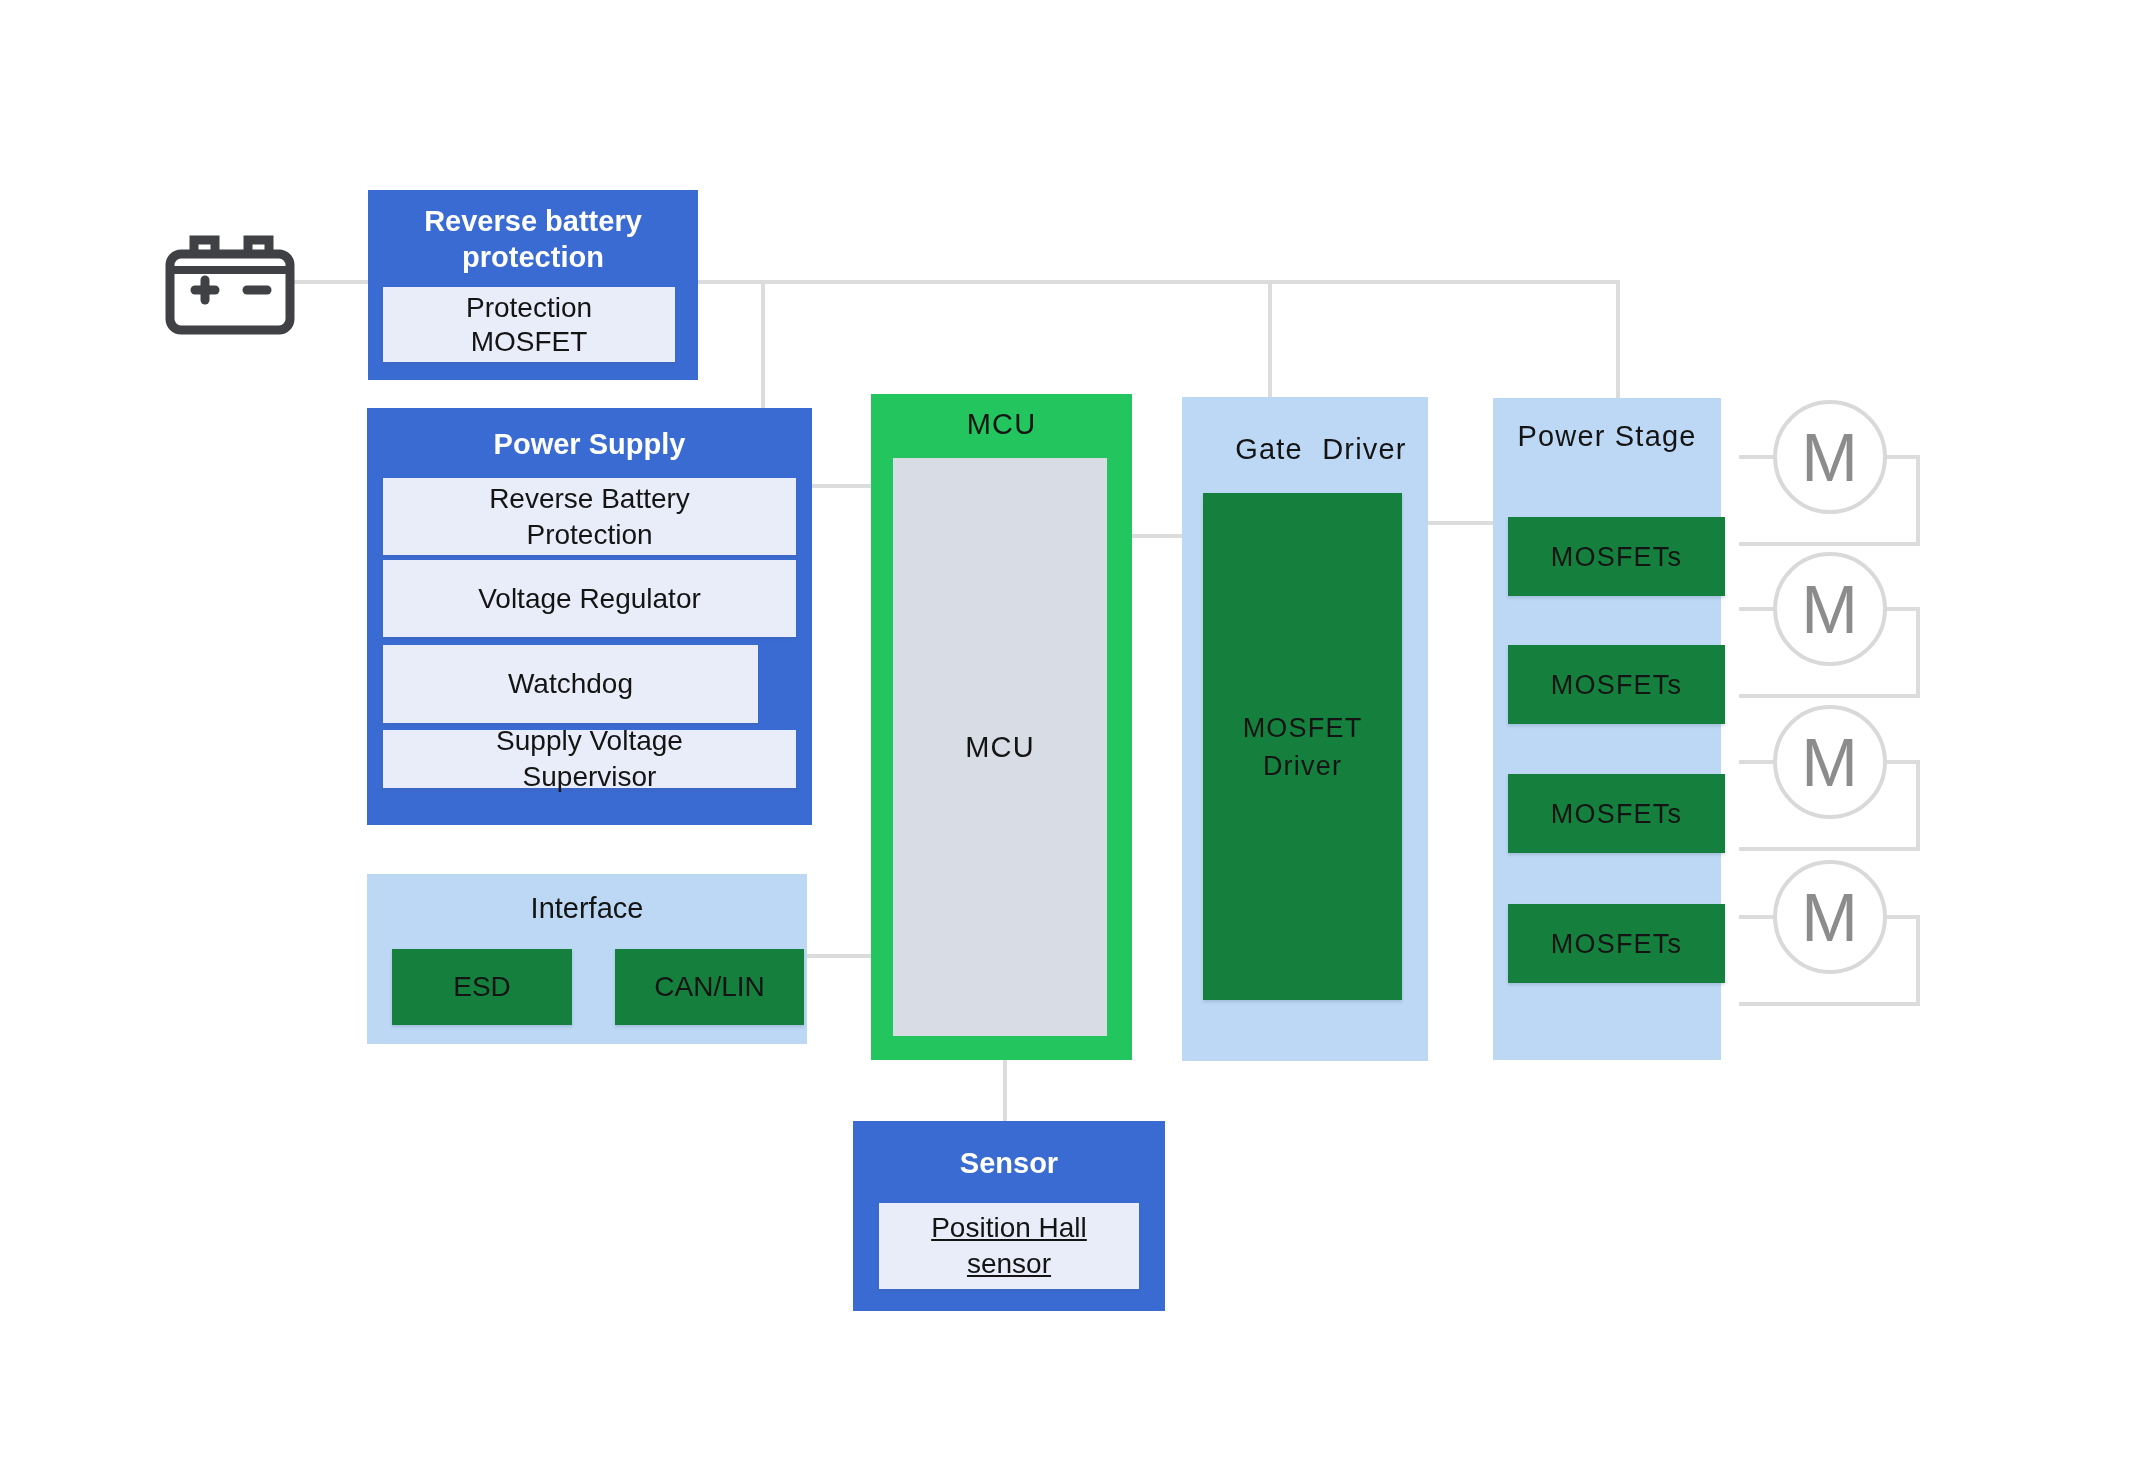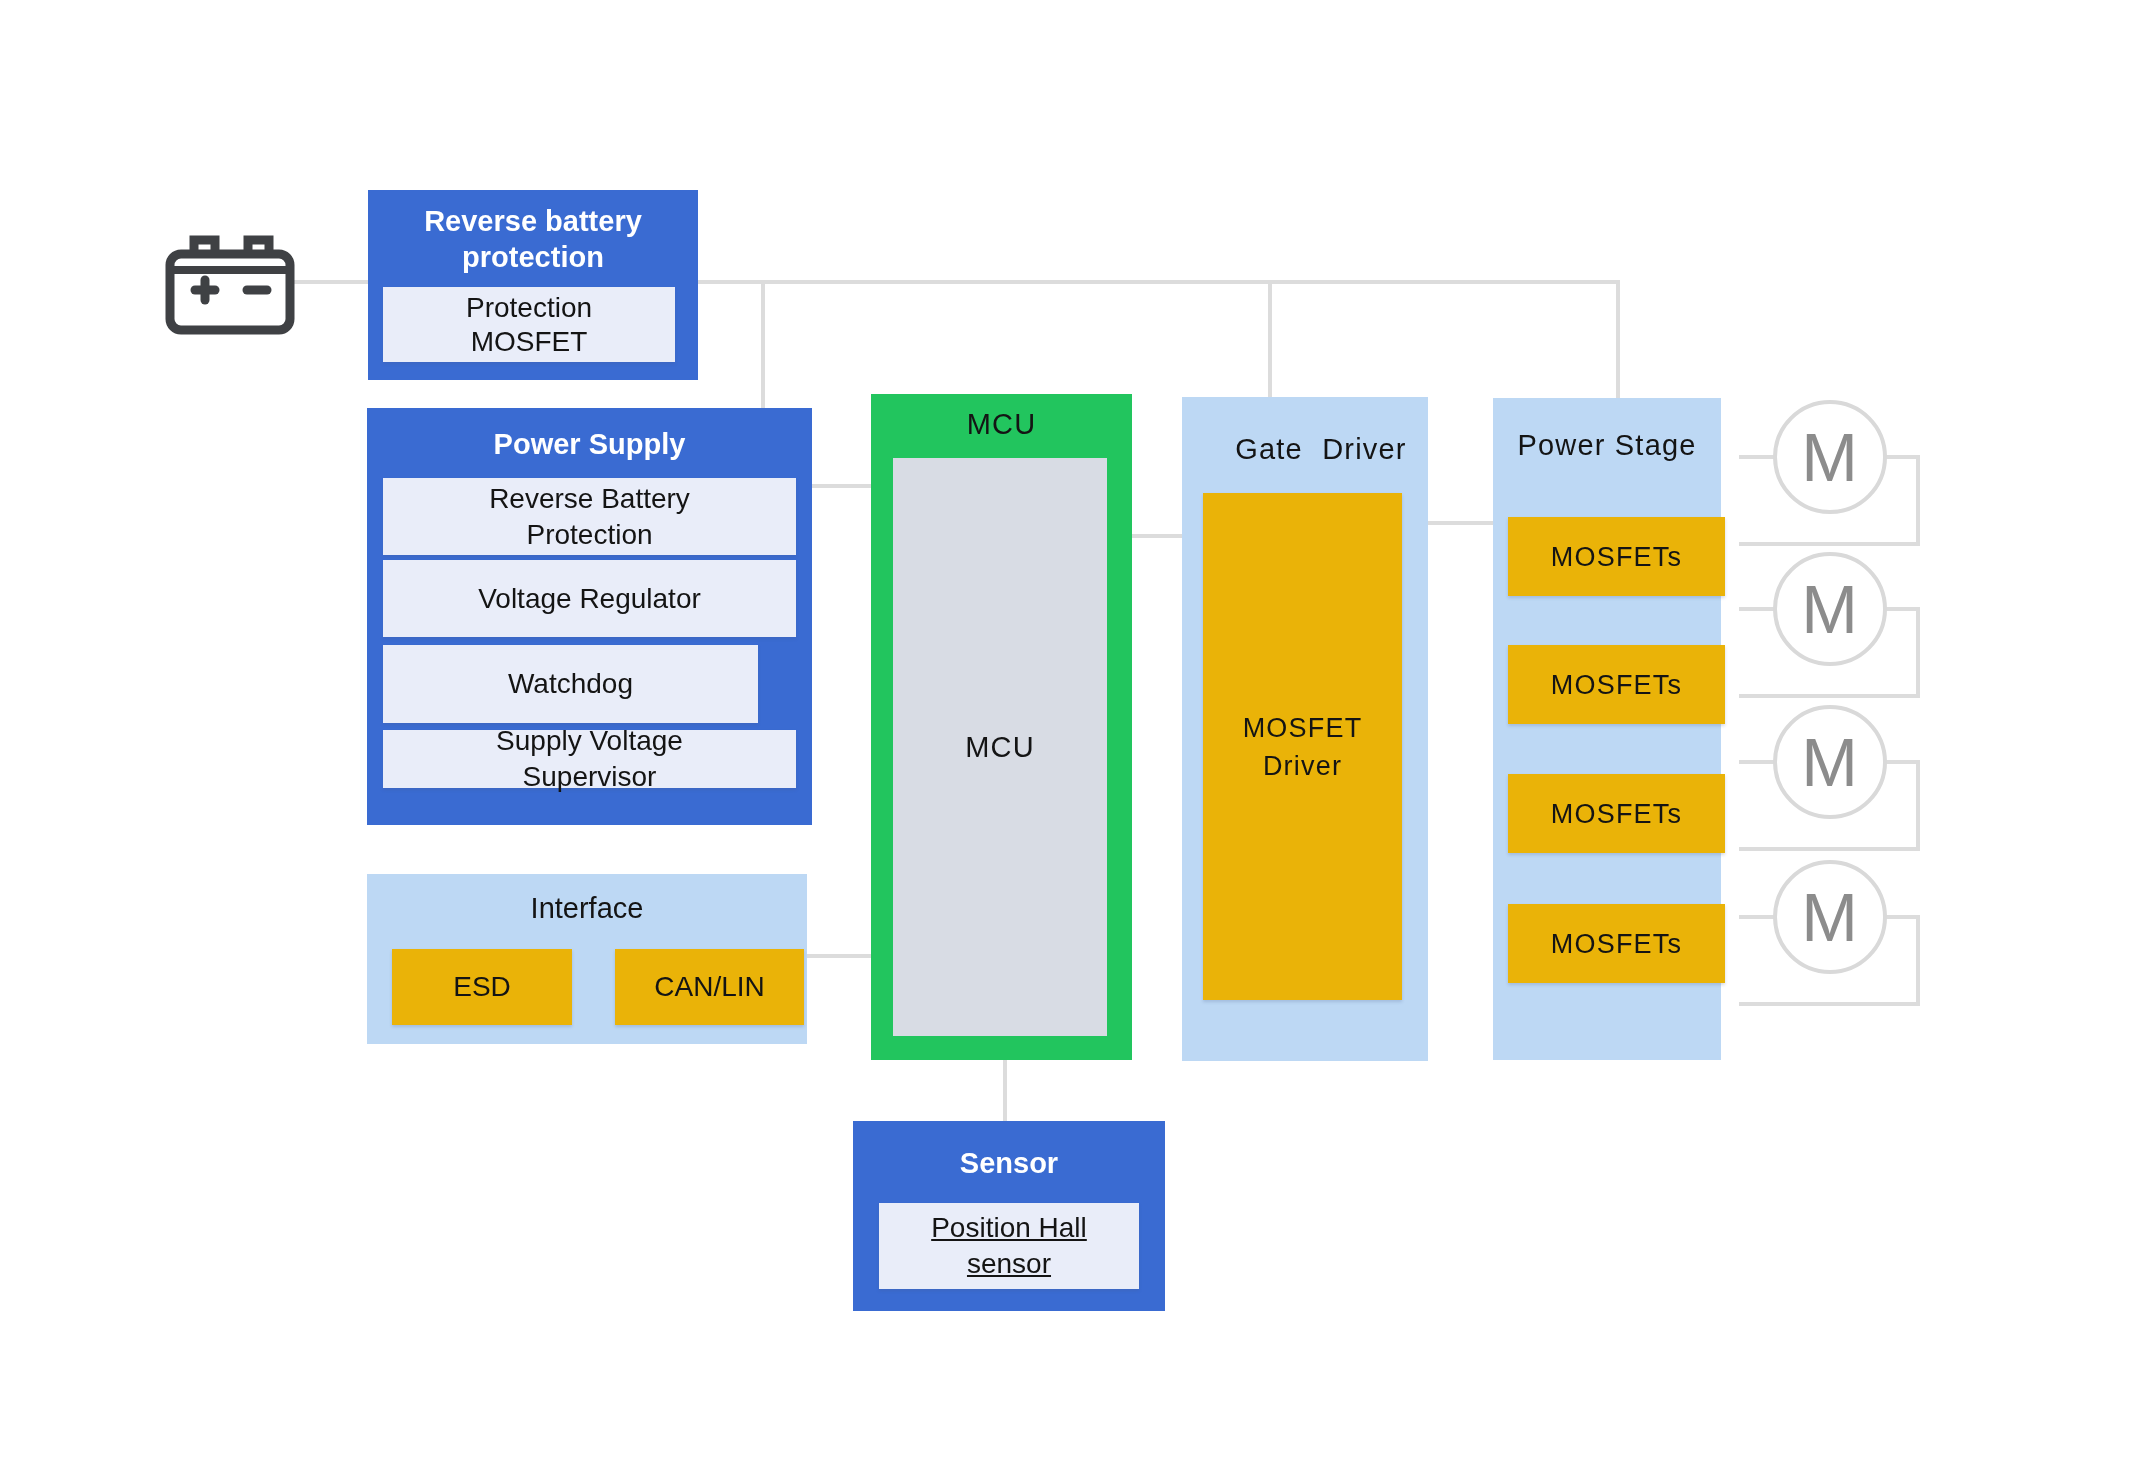--- a/index.html
+++ b/index.html
@@ -13,21 +13,21 @@
   .mcuinner{position:absolute;background:#d8dce4;display:flex;align-items:center;justify-content:center;}
   .title{width:100%;text-align:center;white-space:pre-line;font-size:29px;line-height:36px;color:#141414;}
   .dark > .title{color:#ffffff;font-weight:600;}
   .light > .title{font-weight:500;}
   .geo{letter-spacing:1.2px;font-weight:400;}
   .wsp{word-spacing:10px;padding-left:16px;}
   .sub{position:absolute;display:flex;align-items:center;justify-content:center;text-align:center;
        white-space:pre-line;font-size:28px;line-height:36px;color:#141414;
        box-shadow:0 2px 3px rgba(70,90,140,0.22);}
   .lav{background:#e9edf9;}
-  .nw{background:#eab308;}
+  .nw{background:#15803d;}
   .circle{position:absolute;width:114px;height:114px;border-radius:50%;background:#ffffff;
           border:4px solid #d9d9d9;display:flex;align-items:center;justify-content:center;box-sizing:border-box;}
   .mlabel{font-size:68px;font-weight:500;color:#8c8c8c;letter-spacing:1px;}
 </style>
 </head>
 <body>
 
 <div class="canvas">
 
   <div class="line" style="left:293px;top:280px;width:1327px;height:4px;"></div>
@@ -92,21 +92,21 @@
       <span class="title geo">MCU</span>
     </div>
   </div>
 
   <div class="box light" style="left:1182px;top:397px;width:246px;height:664px;padding-top:34px;">
     <div class="title geo wsp">Gate Driver</div>
     <div class="sub nw geo" style="left:21px;top:96px;width:199px;height:507px;font-size:27px;line-height:38px;">MOSFET
 Driver</div>
   </div>
 
-  <div class="box light" style="left:1493px;top:398px;width:228px;height:662px;padding-top:29px;">
+  <div class="box light" style="left:1493px;top:398px;width:228px;height:662px;padding-top:20px;">
     <div class="title geo">Power Stage</div>
     <div class="sub nw geo" style="left:15px;top:119px;width:217px;height:79px;font-size:27px;">MOSFETs</div>
     <div class="sub nw geo" style="left:15px;top:247px;width:217px;height:79px;font-size:27px;">MOSFETs</div>
     <div class="sub nw geo" style="left:15px;top:376px;width:217px;height:79px;font-size:27px;">MOSFETs</div>
     <div class="sub nw geo" style="left:15px;top:506px;width:217px;height:79px;font-size:27px;">MOSFETs</div>
   </div>
 
   <div class="box dark" style="left:853px;top:1121px;width:312px;height:190px;padding-top:24px;">
     <div class="title">Sensor</div>
     <div class="sub lav" style="left:26px;top:82px;width:260px;height:86px;line-height:36px;text-decoration:underline;">Position Hall

